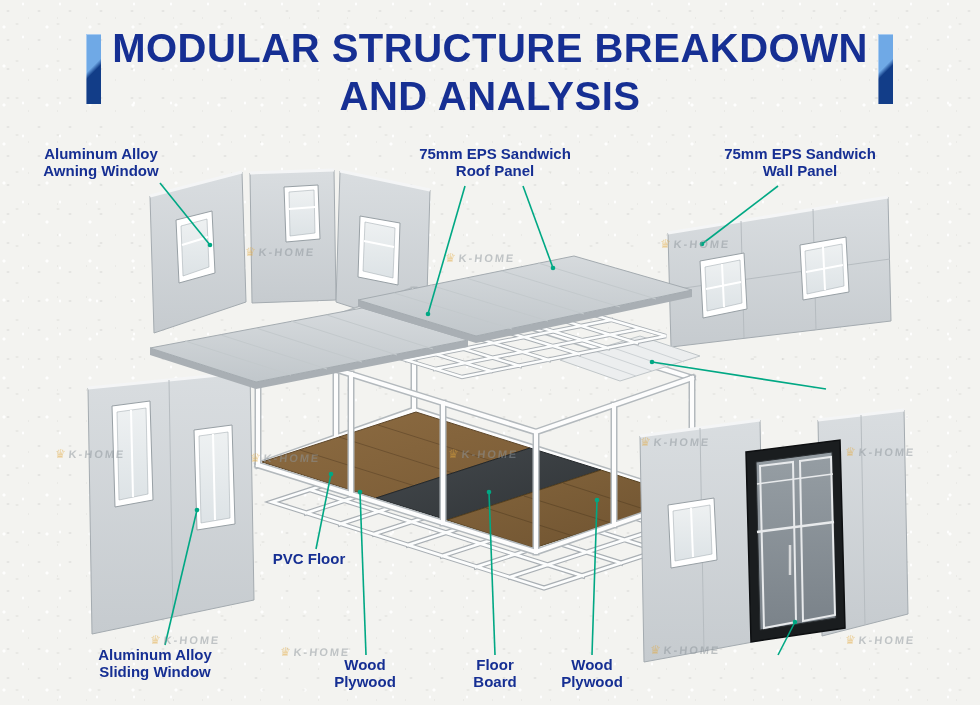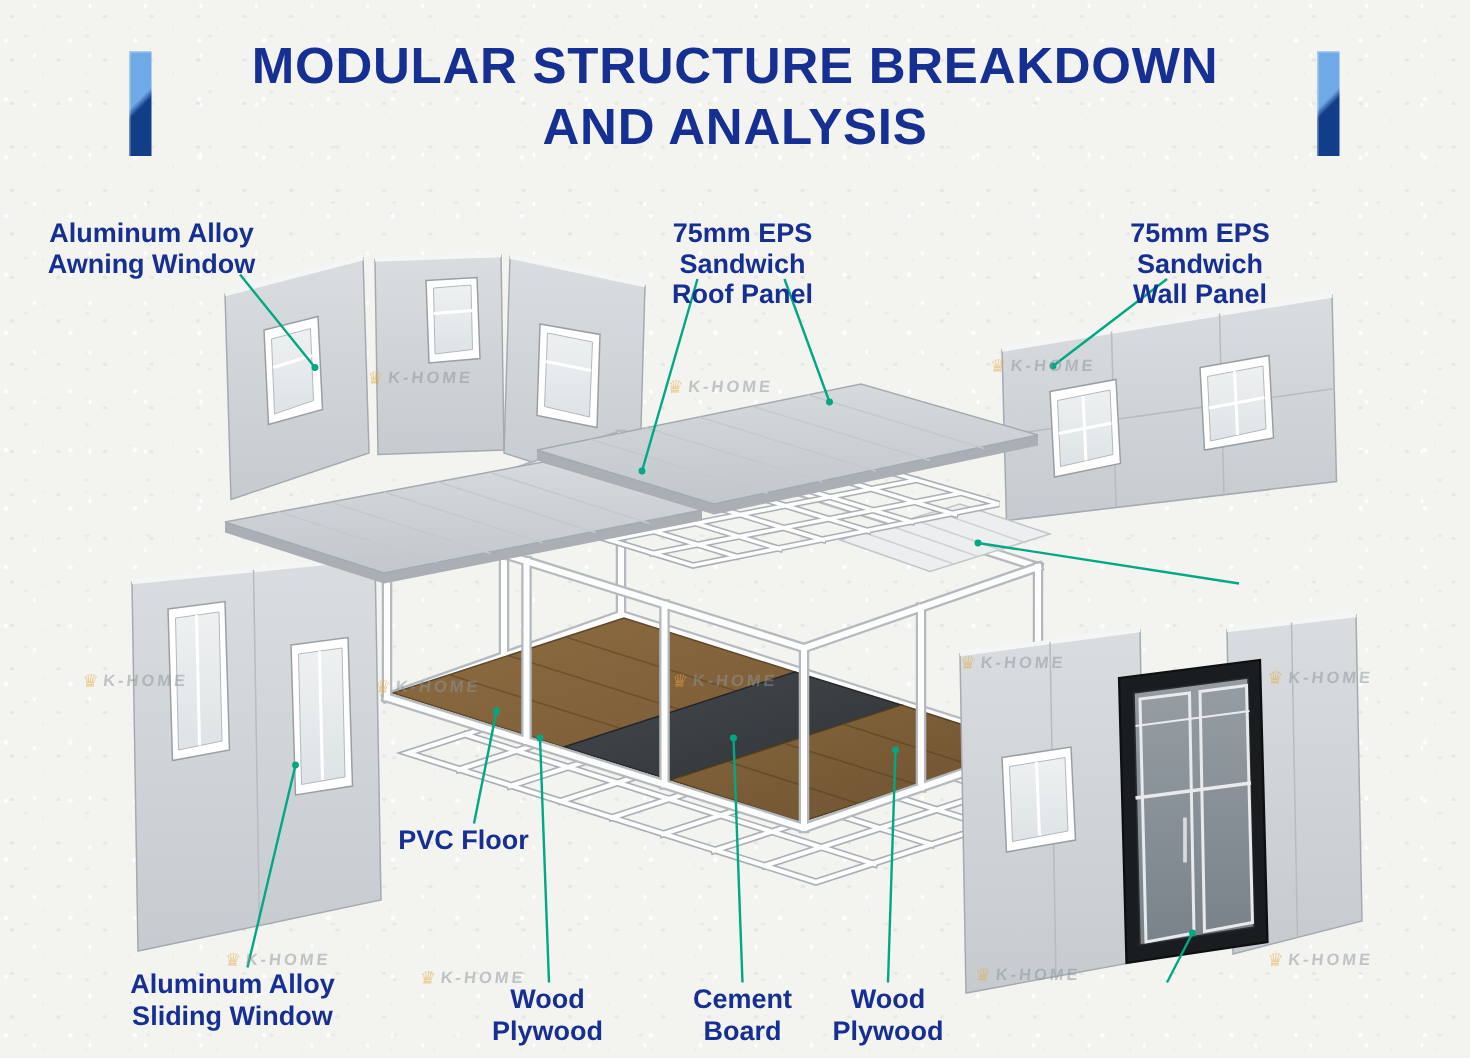--- a/index.html
+++ b/index.html
@@ -13,29 +13,29 @@
       radial-gradient(ellipse 3px 2px at 8px 11px, rgba(110,110,105,.10) 40%, transparent 62%),
       radial-gradient(ellipse 2px 3px at 23px 4px, rgba(255,255,255,.95) 40%, transparent 62%),
       radial-gradient(ellipse 3px 2px at 17px 24px, rgba(110,110,105,.08) 40%, transparent 62%),
       radial-gradient(ellipse 2px 2px at 29px 18px, rgba(110,110,105,.07) 40%, transparent 62%),
       radial-gradient(ellipse 3px 3px at 4px 27px, rgba(255,255,255,.9) 40%, transparent 62%);
     background-size:31px 29px,37px 33px,41px 37px,29px 31px,43px 39px;
   }
 
   .title-wrap{position:absolute;top:24px;left:0;width:100%;text-align:center;
     color:var(--title-blue,#162f93);font-weight:bold}
-  .title-line{font-size:34px;letter-spacing:.5px;line-height:1.2}
+  .title-line{font-size:40px;letter-spacing:.5px;line-height:1.2}
 
   .accent-bar{position:absolute;top:34px;width:15px;height:70px;
     background:linear-gradient(135deg,var(--bar-light,#6fa9e6) 46%,var(--bar-dark,#123d88) 54%);
     box-shadow:inset 1px 1px 0 rgba(255,255,255,.4)}
   .accent-bar.left{left:86px}
   .accent-bar.right{left:878px}
 
-  .label{position:absolute;color:var(--label-blue,#162f93);font-weight:bold;font-size:18px;
+  .label{position:absolute;color:var(--label-blue,#162f93);font-weight:bold;font-size:15px;
     line-height:1.15;text-align:center;white-space:pre-line}
 
   svg.scene{position:absolute;left:0;top:0;width:980px;height:705px}
 
   .watermark{position:absolute;display:flex;align-items:center;gap:3px;opacity:.5;transform:skewX(-6deg)}
   .watermark .wm-crown{color:#e3a93e;font-size:12px;line-height:1}
   .watermark .wm-text{color:#8d959b;font-size:11px;font-weight:bold;letter-spacing:2px}
 
   .leader{stroke:var(--leader-green,#00a884);stroke-width:1.6;fill:none}
   .leader-dot{fill:var(--leader-green,#00a884)}
@@ -238,21 +238,21 @@
 Awning Window</div>
   <div class="label" style="left:405px;top:145px;width:180px">75mm EPS Sandwich
 Roof Panel</div>
   <div class="label" style="left:710px;top:145px;width:180px">75mm EPS Sandwich
 Wall Panel</div>
   <div class="label" style="left:253px;top:550px;width:112px">PVC Floor</div>
   <div class="label" style="left:75px;top:646px;width:160px">Aluminum Alloy
 Sliding Window</div>
   <div class="label" style="left:320px;top:656px;width:90px">Wood
 Plywood</div>
-  <div class="label" style="left:450px;top:656px;width:90px">Cement
+  <div class="label" style="left:450px;top:656px;width:90px">Floor
 Board</div>
   <div class="label" style="left:547px;top:656px;width:90px">Wood
 Plywood</div>
 
   <div class="watermark" style="left:245px;top:246px">
       <span class="wm-crown">♛</span>
       <span class="wm-text">K-HOME</span>
     </div>
   <div class="watermark" style="left:445px;top:252px">
       <span class="wm-crown">♛</span>

